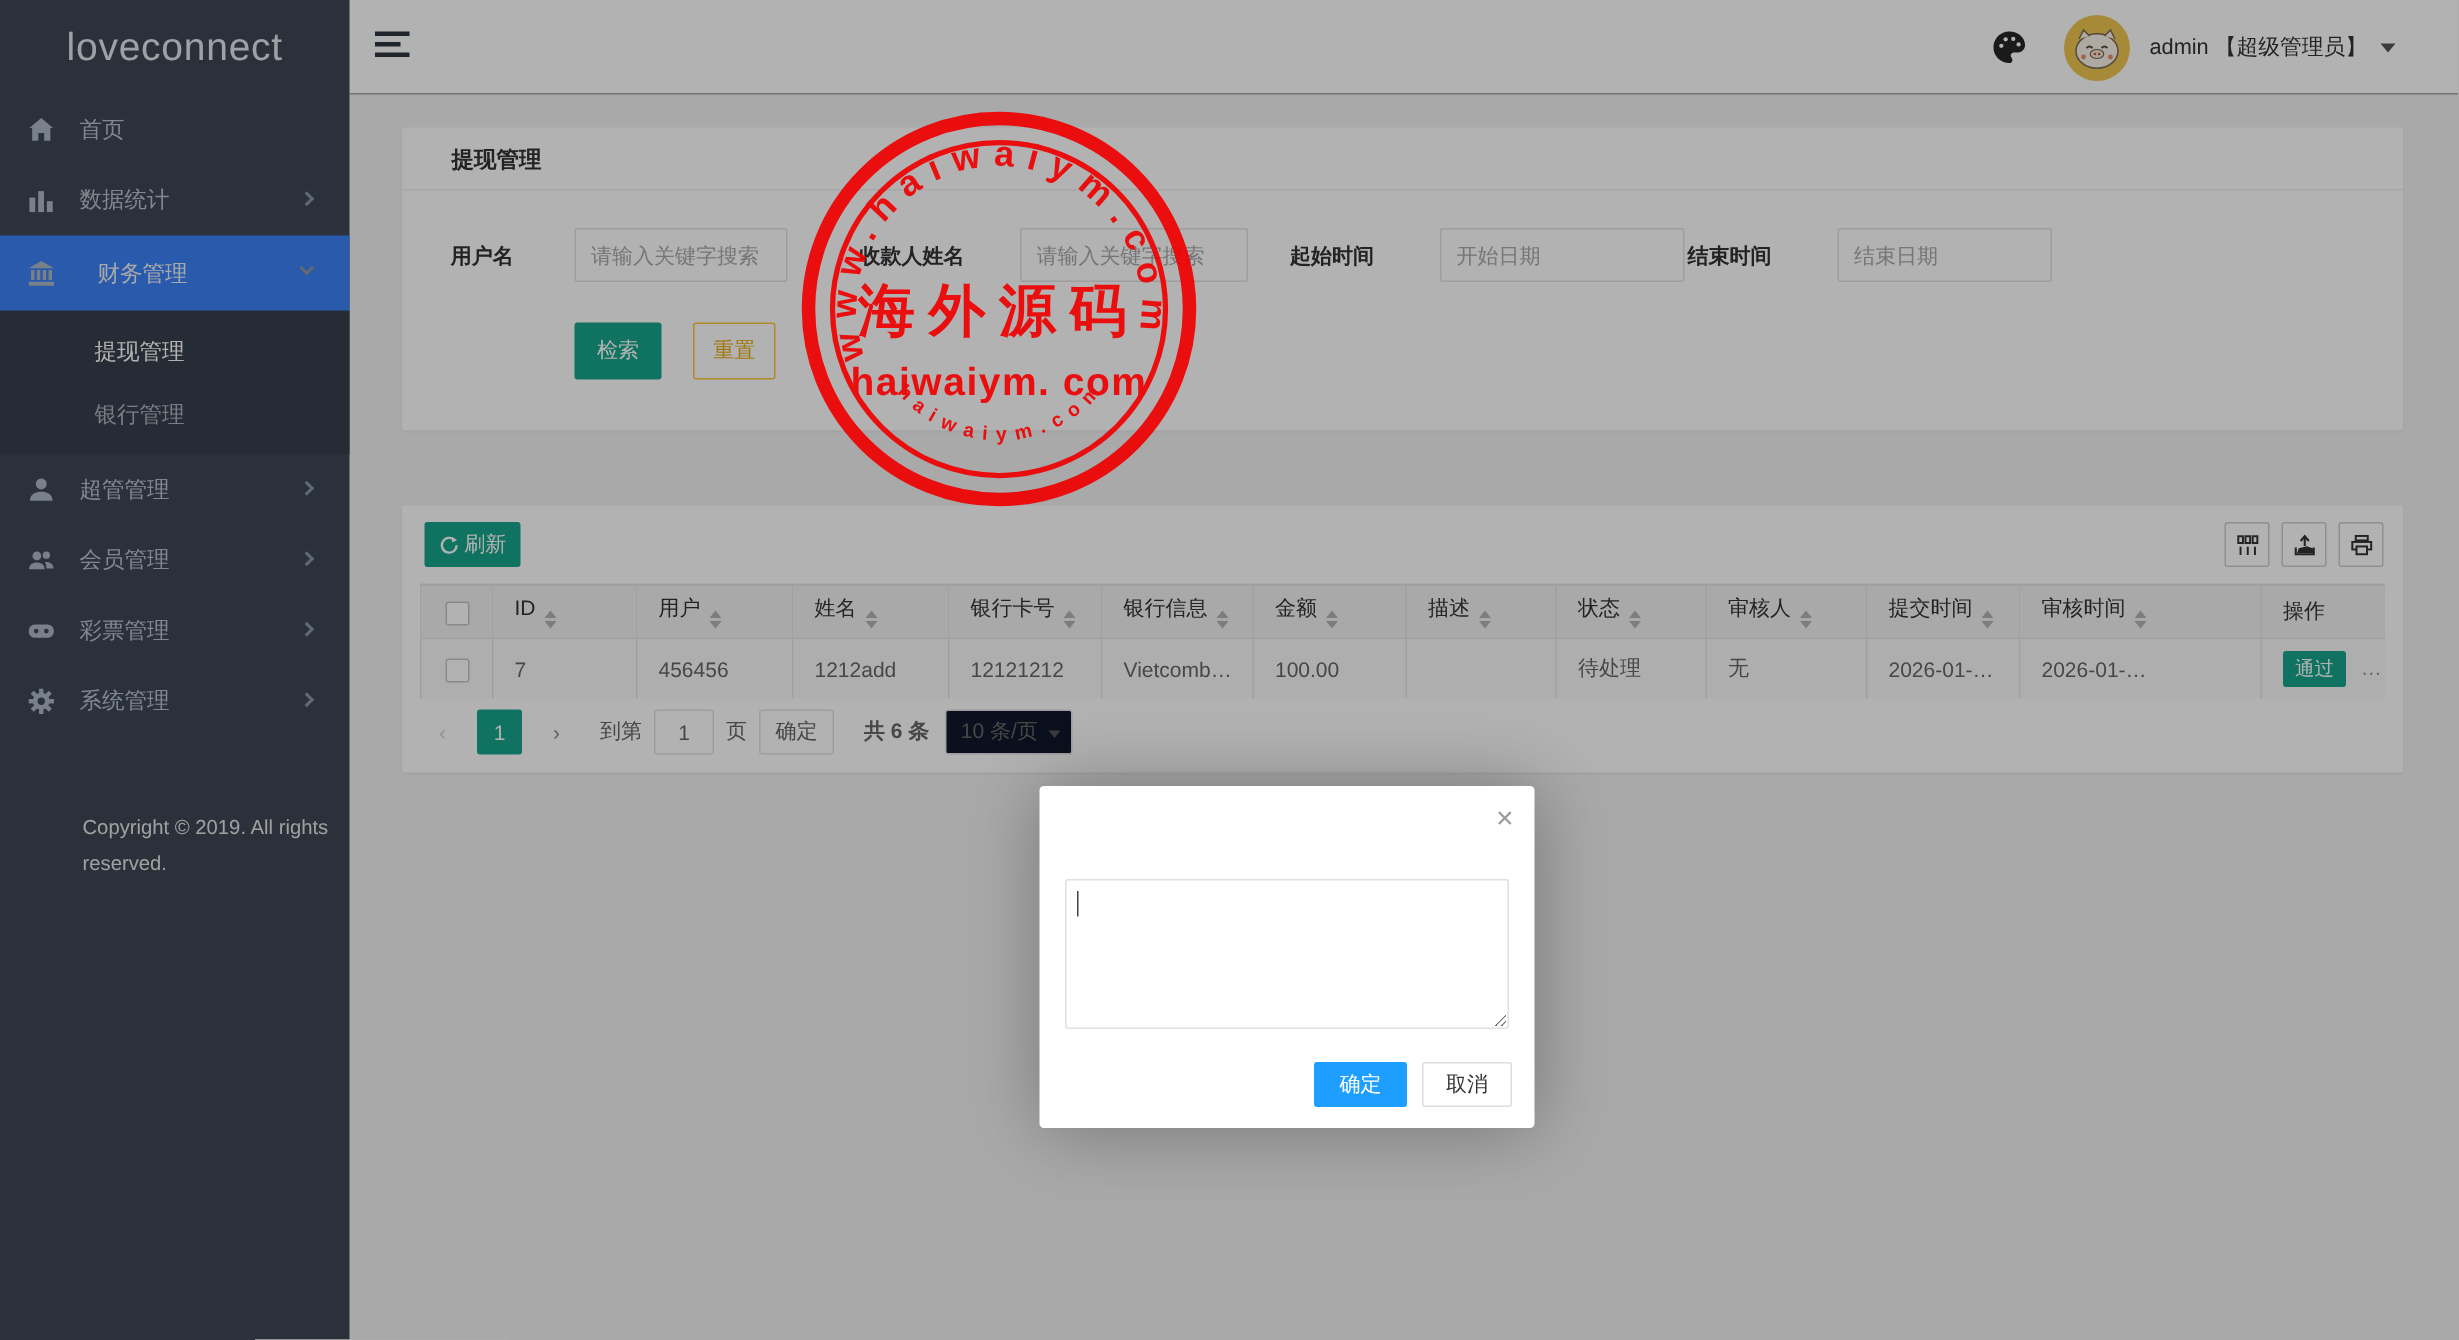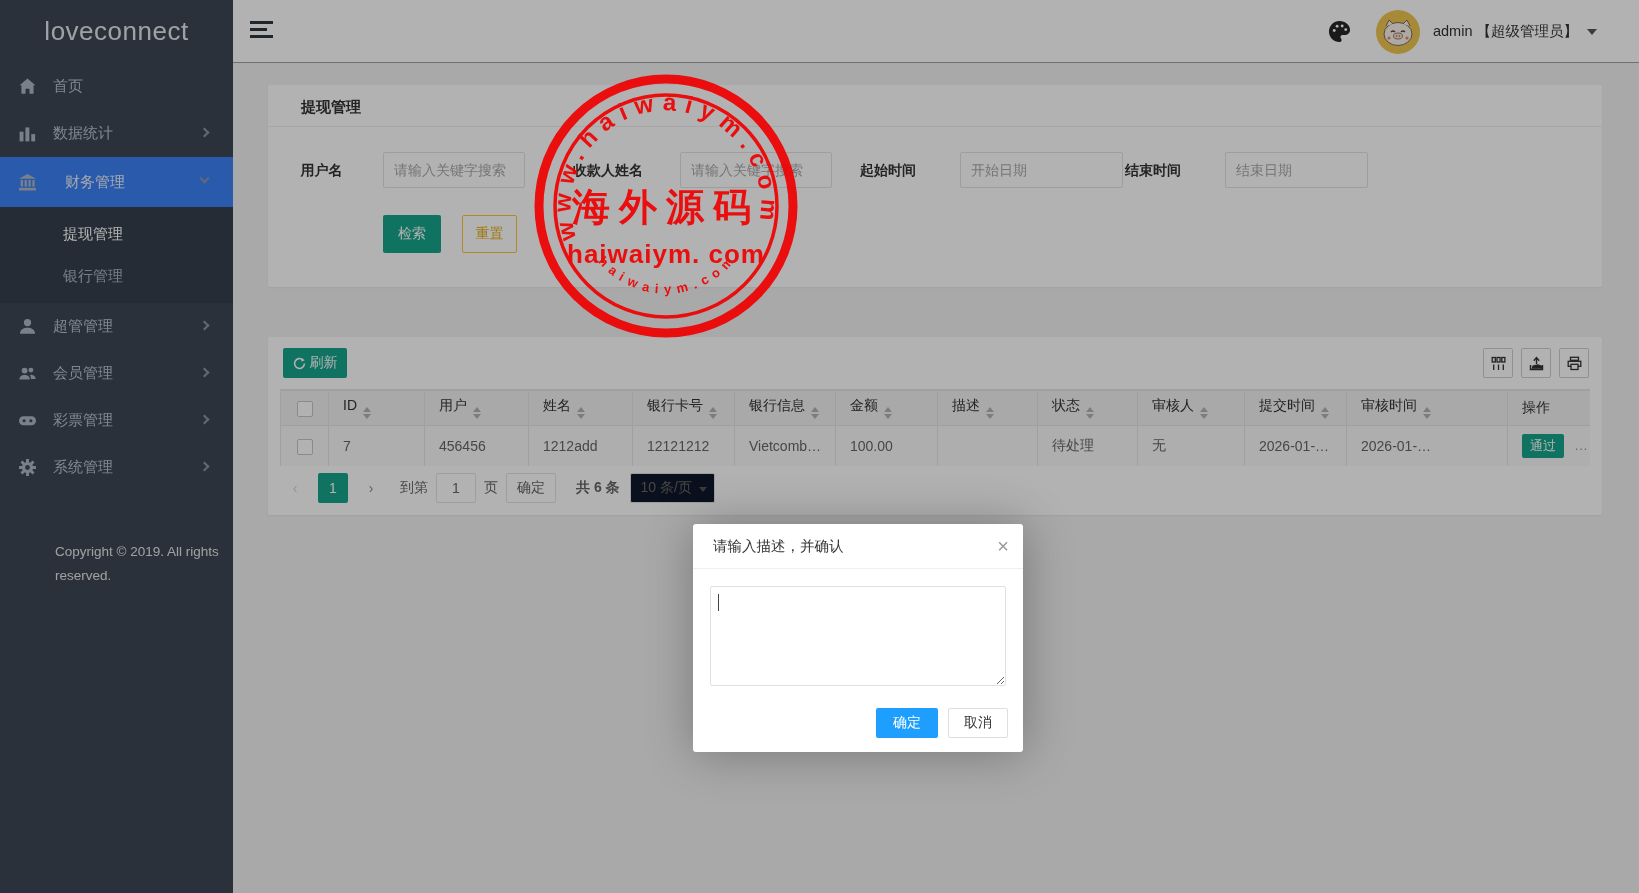--- a/index.html
+++ b/index.html
@@ -417,21 +417,20 @@
       <textPath href="#arcTop" startOffset="8">www.haiwaiym.com</textPath>
     </text>
     <text x="136" y="150" text-anchor="middle" font-size="38" font-weight="bold" fill="#ef0202" letter-spacing="9" font-family="DejaVu Serif, serif">海外源码</text>
     <text x="136" y="193" text-anchor="middle" font-size="26" font-weight="bold" fill="#ef0202" letter-spacing="1" font-family="Liberation Sans, sans-serif">haiwaiym. com</text>
     <text font-size="13" font-weight="bold" fill="#ef0202" letter-spacing="6" font-family="Liberation Sans, sans-serif">
       <textPath href="#arcBot" startOffset="14">haiwaiym.com</textPath>
     </text>
   </svg>
 
   <div class="modal">
-    <div class="modal-hd">请输入描述，并确认</div>
     <span class="modal-close">×</span>
     <textarea class="modal-ta" style=""></textarea>
     <div class="ta-caret"></div>
     <div class="modal-ft">
       <button class="btn btn-ok">确定</button>
       <button class="btn btn-cancel">取消</button>
     </div>
   </div>
 
 </div>

